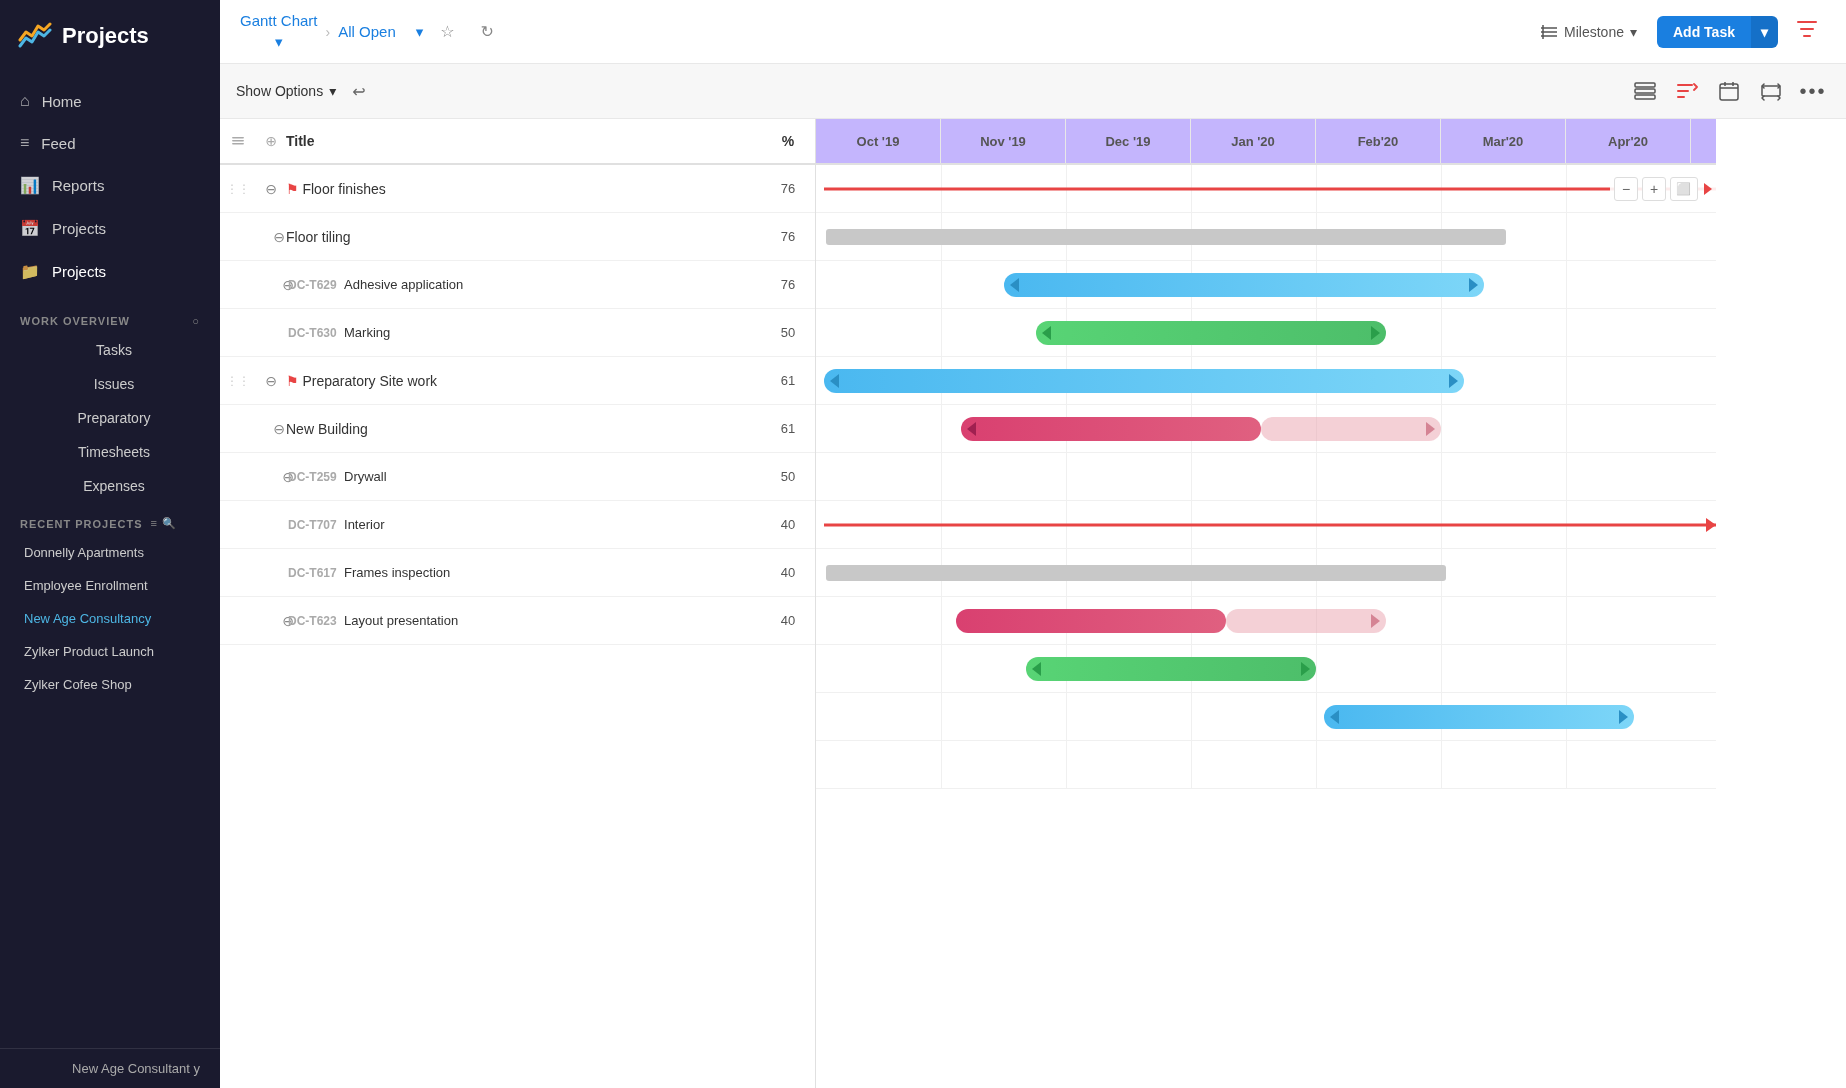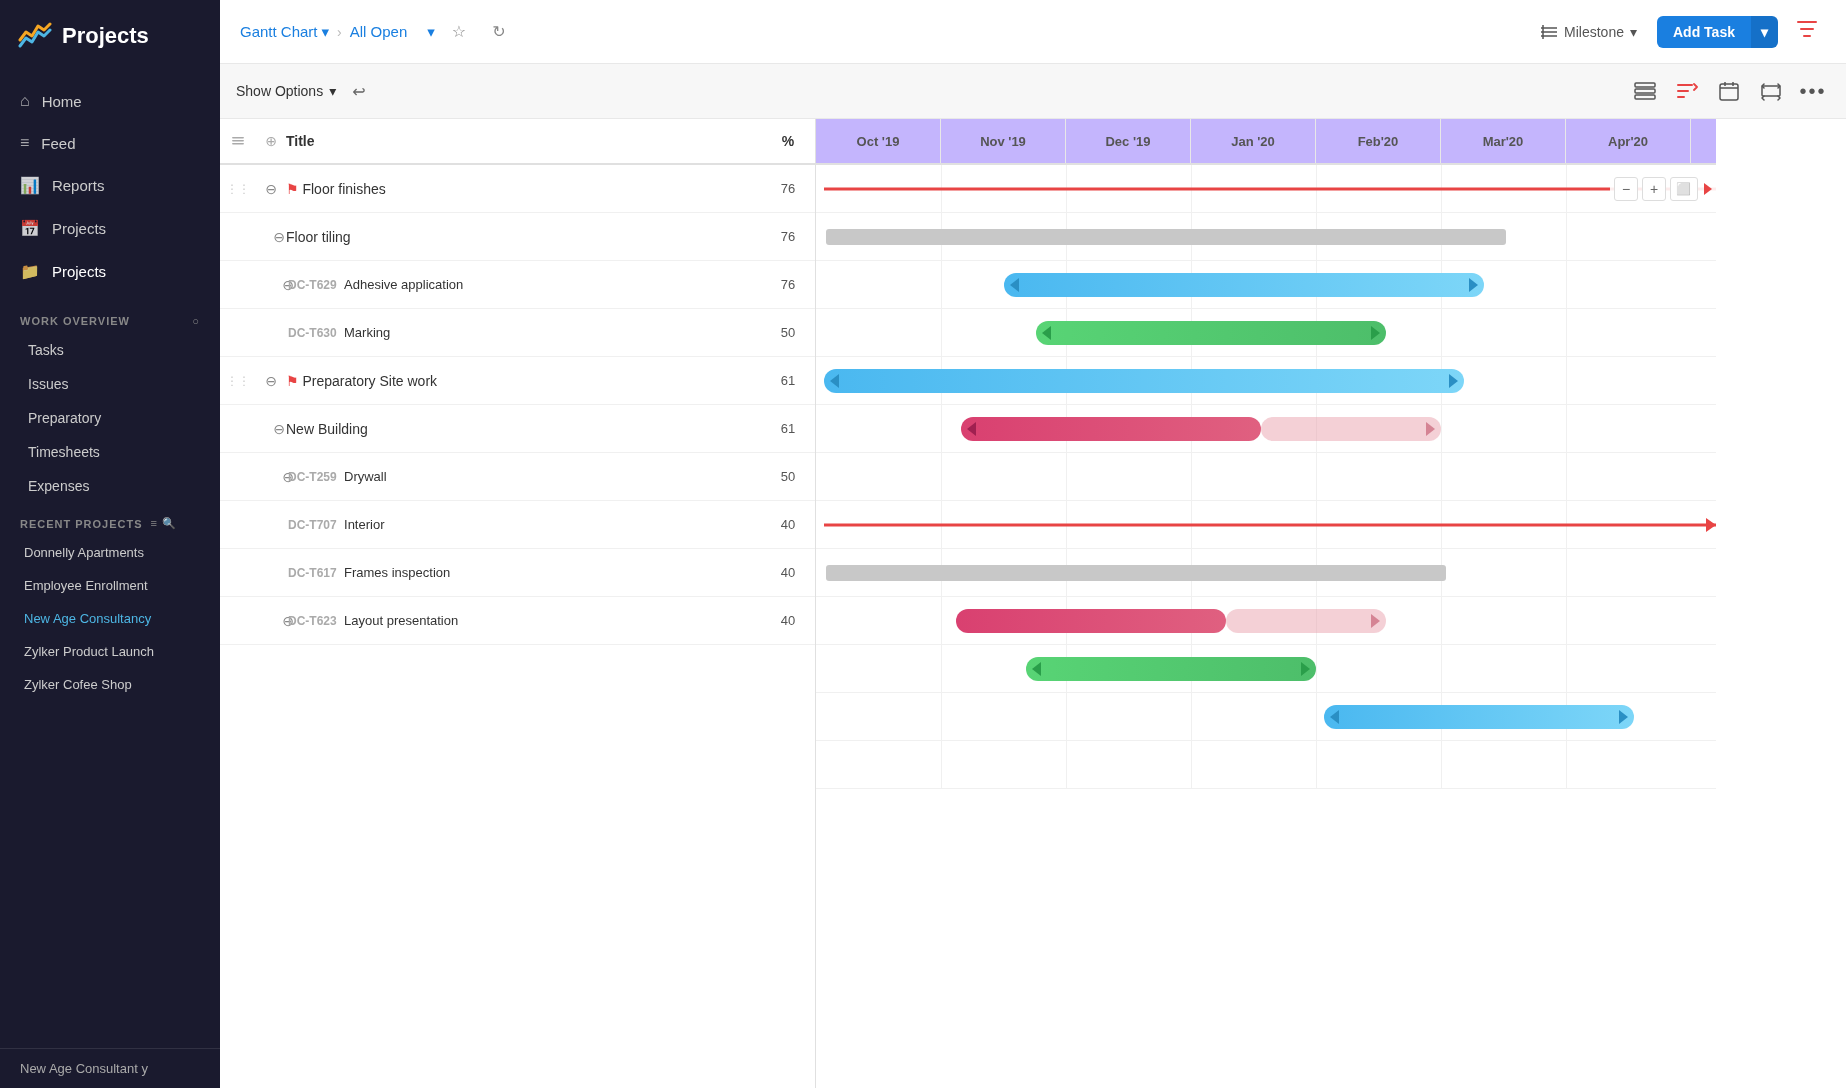--- a/index.html
+++ b/index.html
@@ -55,20 +55,21 @@
       display: flex;
       align-items: center;
       gap: 8px;
     }
     .sidebar-section-label .section-icons { display: flex; gap: 6px; margin-left: auto; }
     .sidebar-sub-item {
       padding: 9px 20px 9px 28px;
       font-size: 14px;
       color: #ccc;
       cursor: pointer;
+      text-align: center;
     }
 
     .sidebar-recent-label {
       padding: 14px 20px 6px;
       font-size: 11px;
       font-weight: 700;
       letter-spacing: 1px;
       color: #888;
       text-transform: uppercase;
       display: flex;
@@ -85,20 +86,21 @@
       text-overflow: ellipsis;
     }
     .sidebar-project-item.highlighted { color: #4db6e4; }
 
     .sidebar-bottom {
       margin-top: auto;
       padding: 12px 20px;
       font-size: 13px;
       color: #aaa;
       border-top: 1px solid rgba(255,255,255,0.1);
+      text-align: right;
     }
 
     
     .main {
       flex: 1;
       display: flex;
       flex-direction: column;
       overflow: hidden;
       background: #fff;
     }
@@ -120,20 +122,21 @@
       flex: 1;
     }
     .gantt-chart-btn {
       display: flex;
       align-items: center;
       gap: 4px;
       color: #1a7fe0;
       font-size: 15px;
       font-weight: 500;
       cursor: pointer;
+      flex-direction: column;
     }
     .breadcrumb-sep { color: #bbb; font-size: 14px; }
     .all-open-btn {
       display: flex;
       align-items: center;
       gap: 20px;
       color: #1a7fe0;
       font-size: 15px;
       font-weight: 500;
       cursor: pointer;

